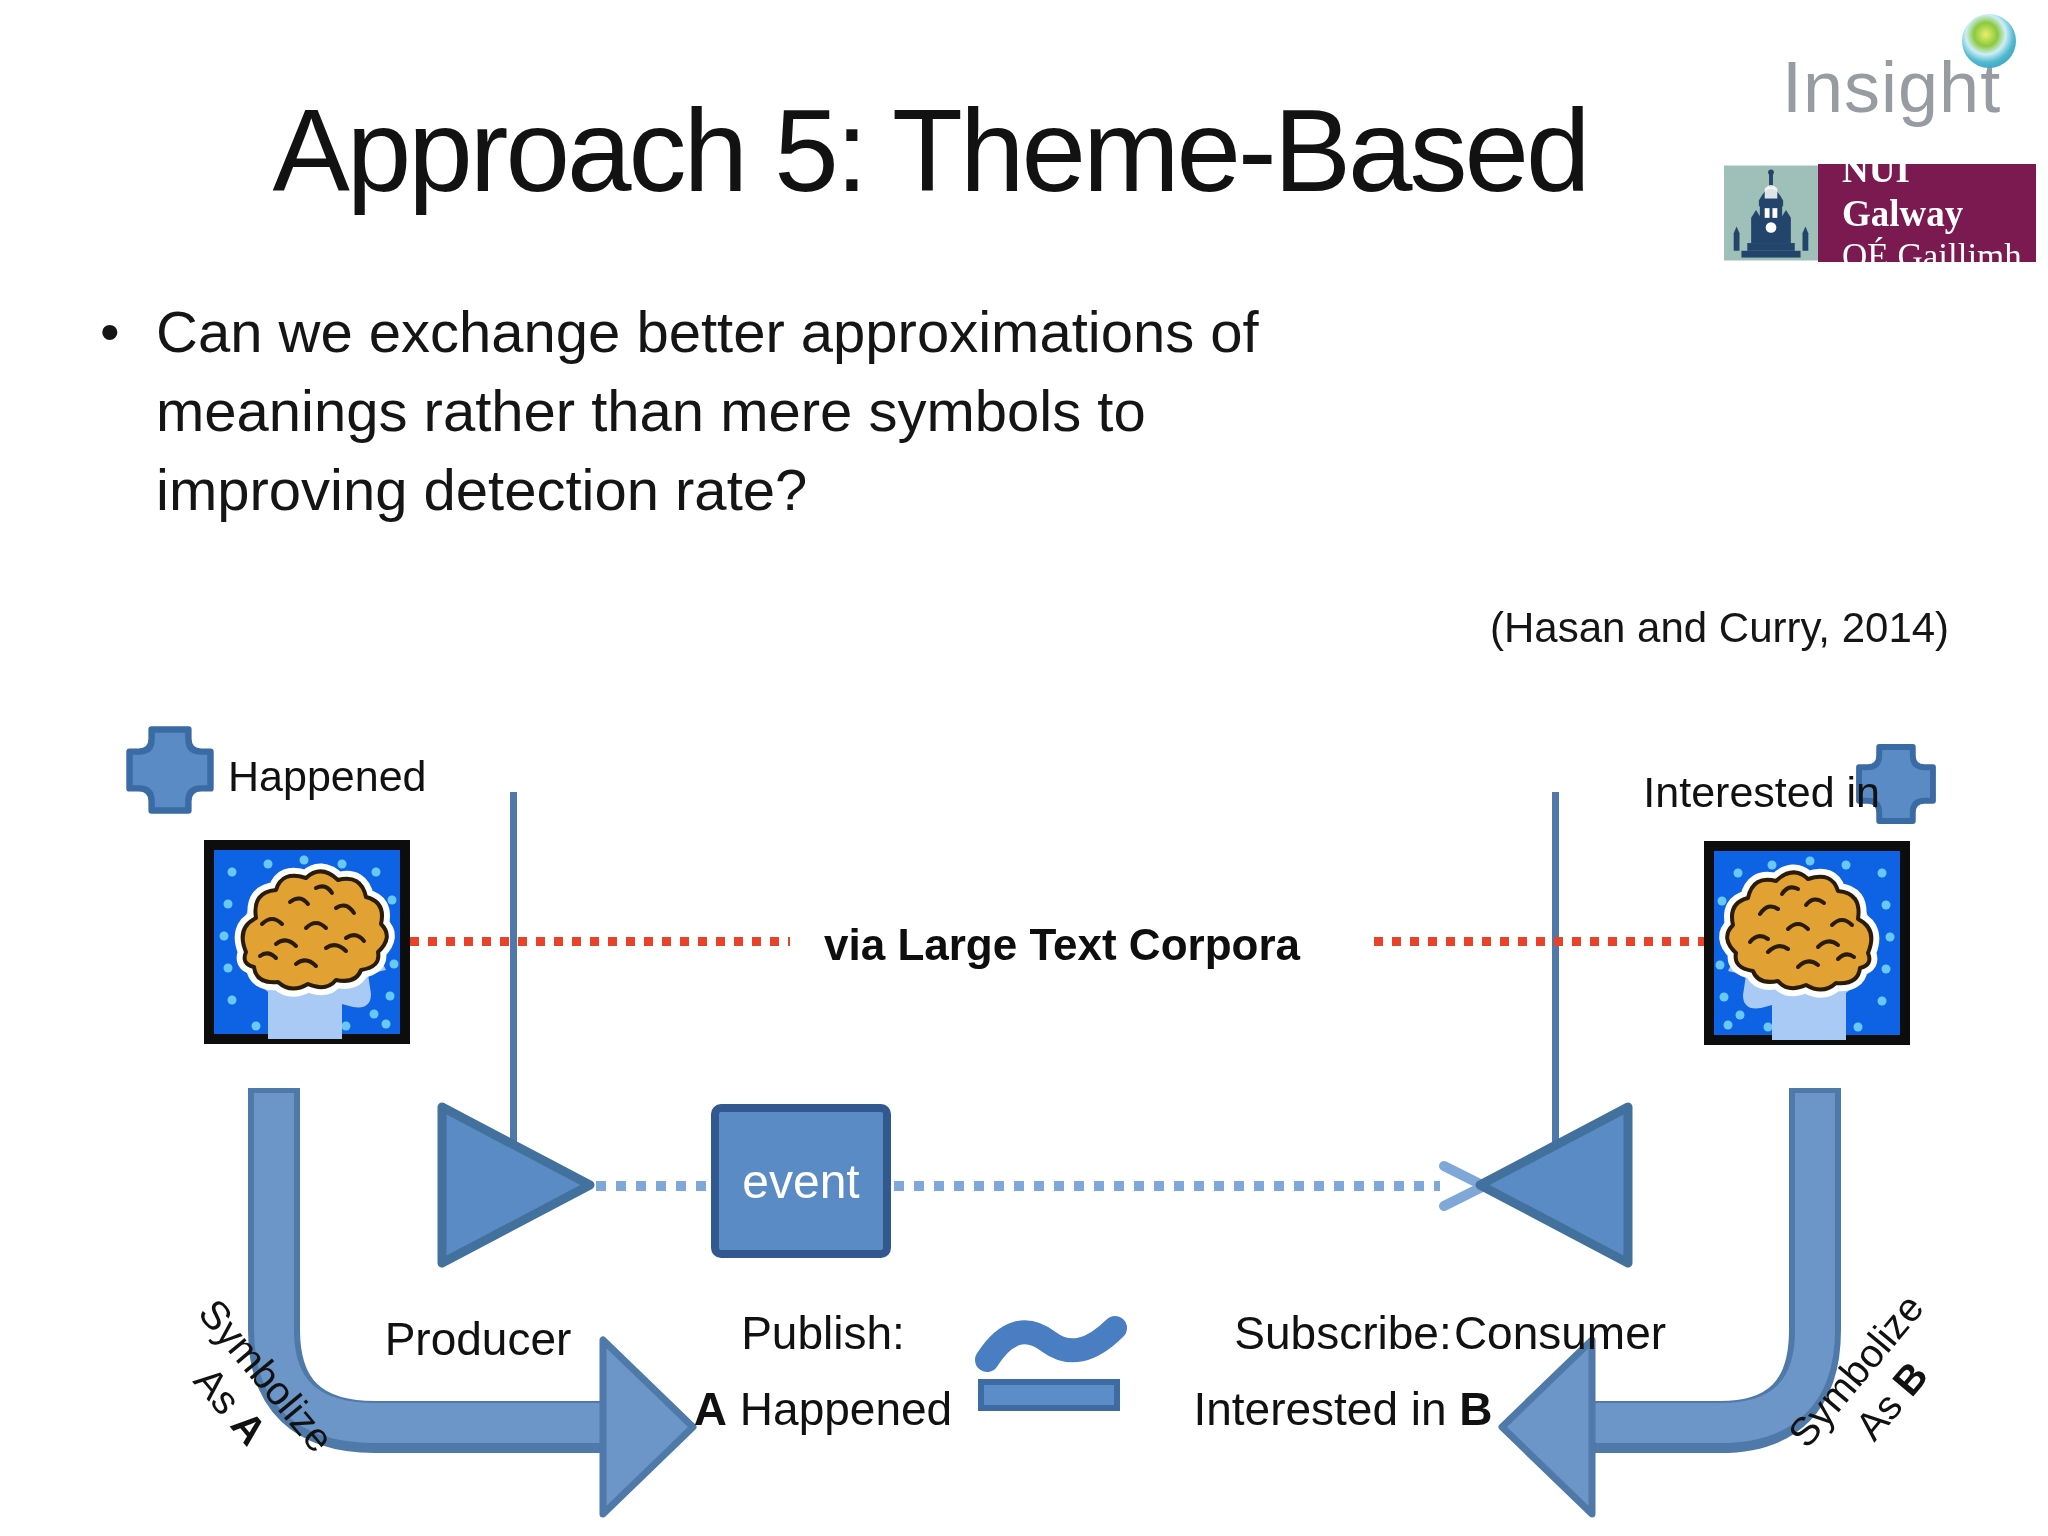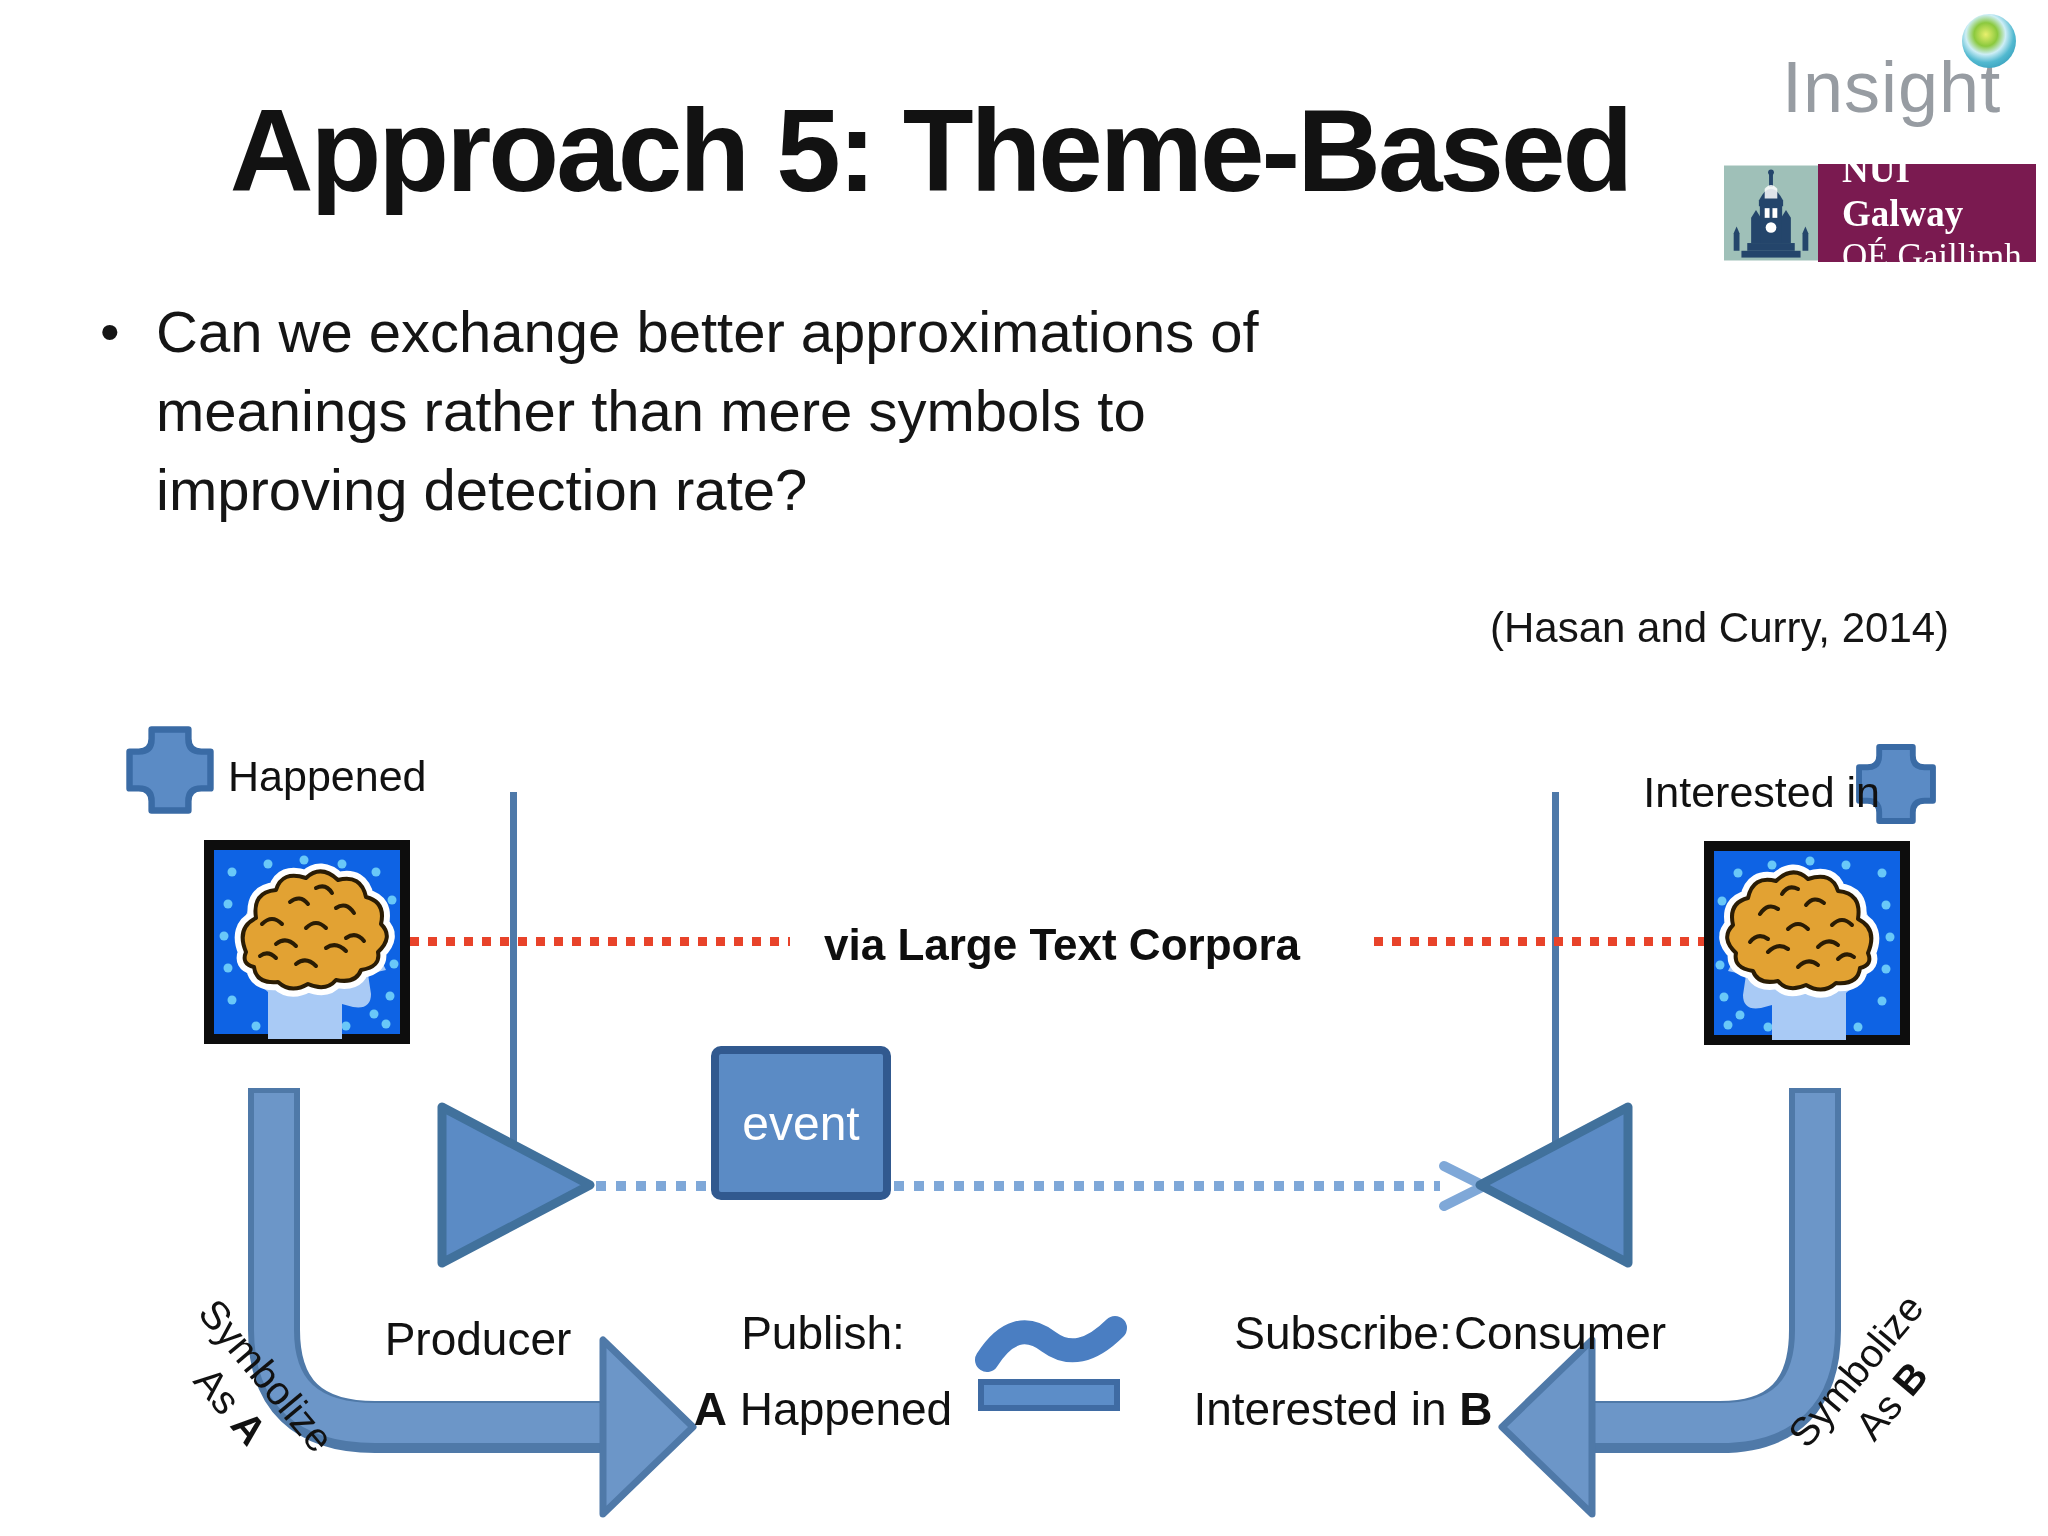--- a/index.html
+++ b/index.html
@@ -5,21 +5,21 @@
   html,body{margin:0;padding:0;background:#888;}
   .slide{
     position:relative;width:2048px;height:1536px;background:#ffffff;
     font-family:"Liberation Sans",sans-serif;overflow:hidden;color:#141414;
   }
   .abs{position:absolute;}
 
   
   .title{
     left:130px;top:84px;width:1600px;text-align:center;
-    font-size:116px;letter-spacing:-3px;color:#121212;white-space:nowrap;font-weight:bold;
+    font-size:116px;letter-spacing:-3px;color:#121212;white-space:nowrap;
   }
   .insight-word{
     left:1782px;top:46px;font-size:72px;color:#979ca2;letter-spacing:1px;
   }
   .insight-sphere{
     left:1962px;top:14px;width:54px;height:54px;border-radius:50%;
     background:radial-gradient(circle at 44% 38%, #e9f06d 0%, #8bc93e 26%, #cdeef6 44%, #52b9d0 62%, #1d86a8 100%);
   }
   .nui-logo{left:1724px;top:164px;display:flex;justify-content:center;}
   .nui-tower{width:94px;height:98px;display:block;}
@@ -37,21 +37,21 @@
   .bullet-lines{font-size:58px;line-height:79px;color:#151515;}
   .citation{left:1490px;top:604px;font-size:42px;color:#151515;white-space:nowrap;}
 
   
   .lbl{font-size:43px;color:#111;white-space:nowrap;}
   .vline{width:7px;height:354px;background:#4E79A9;}
   .red-dotted{height:9px;background:repeating-linear-gradient(90deg,#E8432A 0 9px,transparent 9px 18px);}
   .blue-dotted{height:10px;background:repeating-linear-gradient(90deg,#7FA8D8 0 10px,transparent 10px 20px);}
   .coupling{left:662px;top:912px;width:800px;text-align:center;font-size:44px;font-weight:bold;line-height:66px;color:#0e0e0e;}
   .event-box{
-    left:711px;top:1046px;width:164px;height:138px;background:#5B8BC5;
+    left:711px;top:1104px;width:164px;height:138px;background:#5B8BC5;
     border:8px solid #31598F;border-radius:10px;color:#ffffff;font-size:48px;
     display:flex;align-items:center;justify-content:center;
   }
   .cap{font-size:46px;color:#111;text-align:center;}
   .cap .b{font-weight:bold;}
   .cap-line2{margin-top:22px;}
   .rot{width:300px;height:110px;text-align:center;font-size:40px;line-height:47px;color:#111;}
   .rot .b{font-weight:bold;}
   .rot-left{transform:rotate(50deg);}
   .rot-right{transform:rotate(-50deg);}

